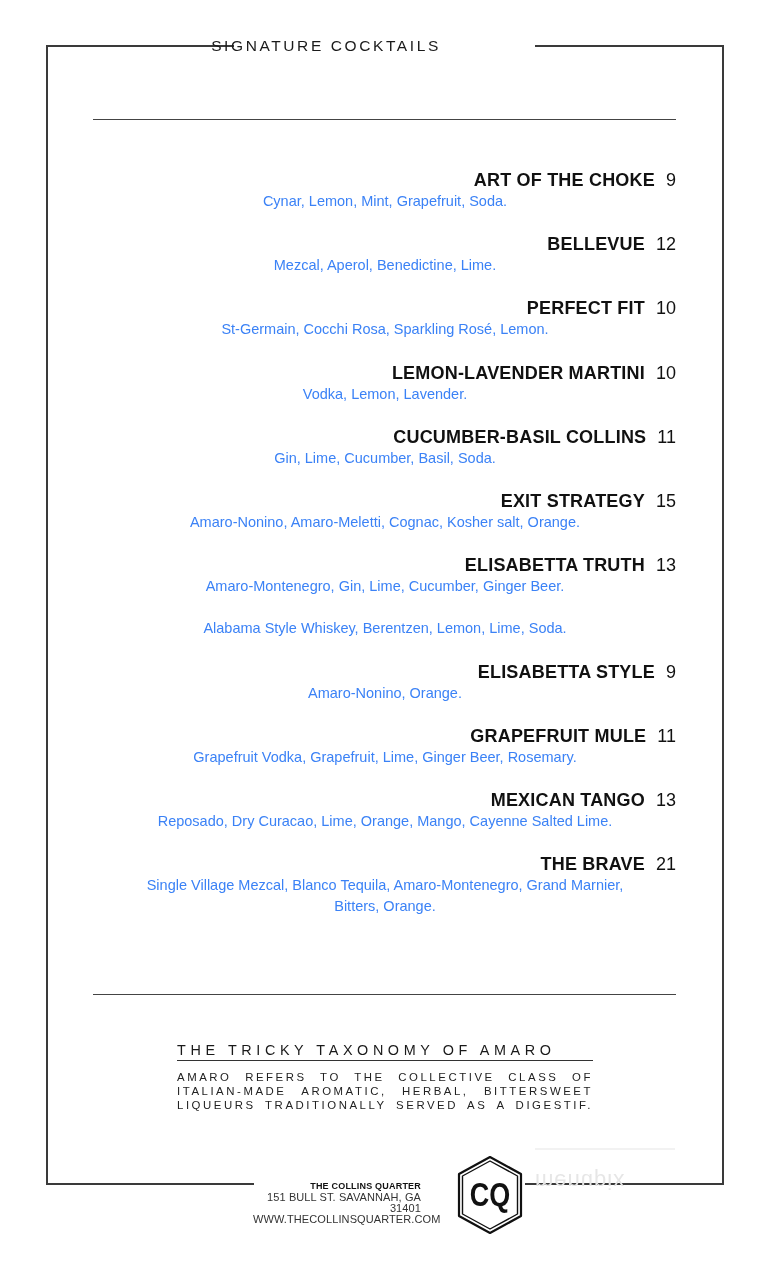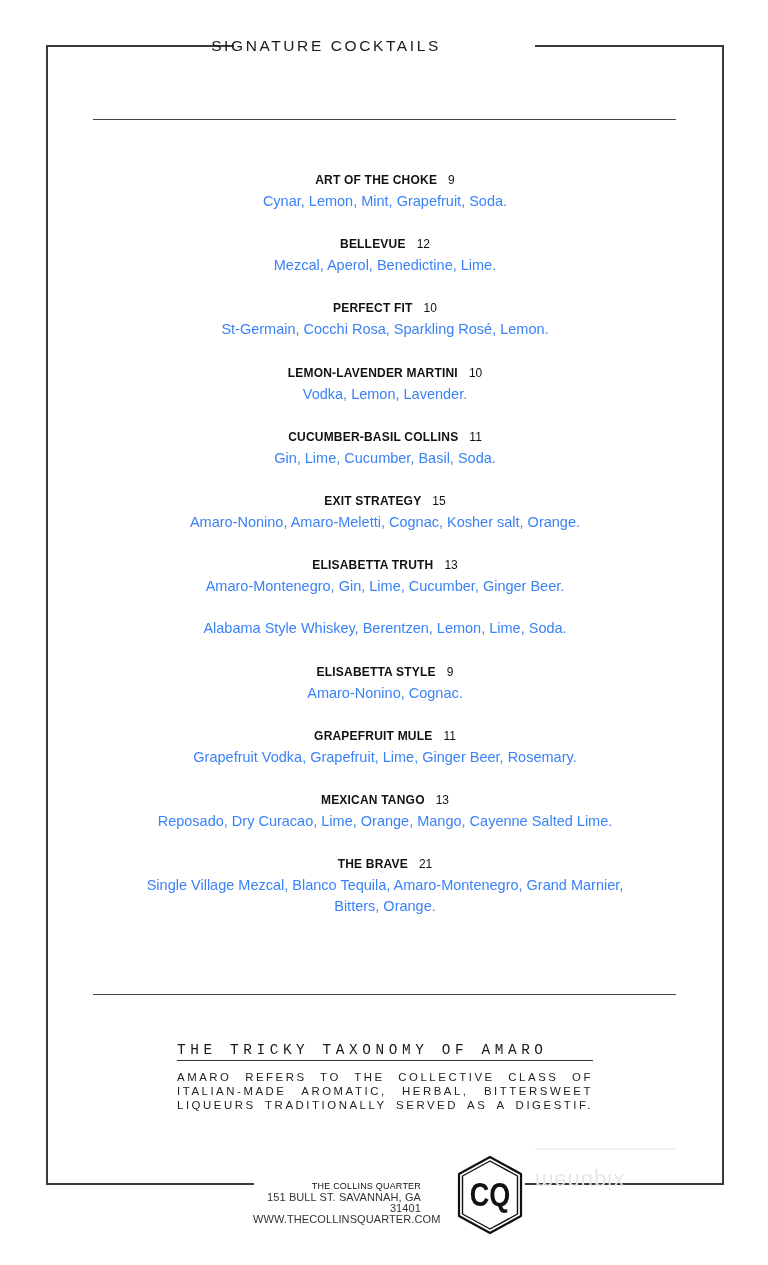--- a/index.html
+++ b/index.html
@@ -4,32 +4,32 @@
 <style>
   html, body { margin:0; padding:0; background:#ffffff; }
   body { width:768px; height:1265px; position:relative; overflow:hidden;
          font-family:"Liberation Sans", "DejaVu Sans", sans-serif; color:#111; }
   .frame-line { position:absolute; background:#3a3a3a; }
   .title { position:absolute; top:37px; left:0; width:652px; text-align:center;
            font-size:15.5px; letter-spacing:2.6px; color:#1a1a1a; font-weight:400; }
   .divider { position:absolute; left:93px; width:583px; height:1px; background:#444; }
   .menu { position:absolute; top:169px; left:94px; width:582px; text-align:center; }
   .item { margin-bottom:21.7px; }
-  .item-head { font-size:12px; line-height:22px; height:22px; white-space:nowrap; }
+  .item-head { font-size:18px; line-height:22px; height:22px; white-space:nowrap;text-align:right; }
   .item-name { font-weight:700; letter-spacing:0.2px; color:#111; }
   .item-price { font-weight:400; margin-left:11px; color:#111; }
   .item-desc { font-size:14.5px; line-height:20.5px; color:#3b82f6; }
   .amaro { position:absolute; top:1042px; left:177px; width:416px; }
   .amaro-title { font-size:14.4px; letter-spacing:4.6px; color:#1a1a1a; white-space:nowrap;
-                 border-bottom:1.2px solid #333; padding-bottom:1px; line-height:17px;font-family:Liberation Mono, monospace; }
+                 border-bottom:1.2px solid #333; padding-bottom:1px; line-height:17px; }
   .amaro-body { font-size:11.4px; letter-spacing:2.55px; color:#222; line-height:14.2px;
                 text-align:justify; text-align-last:justify; margin-top:9px; }
   .amaro-body span { display:block; text-align:justify; text-align-last:justify; }
   .footer-info { position:absolute; top:1181px; left:253px; width:168px; text-align:right; }
-  .footer-name { font-size:9px; font-weight:400; color:#111; line-height:11px; letter-spacing:0.2px; }
+  .footer-name { font-size:9px; font-weight:700; color:#111; line-height:11px; letter-spacing:0.2px; }
   .footer-line { font-size:11px; color:#333; line-height:11px; letter-spacing:0.1px; }
   .logo { position:absolute; left:456px; top:1155px; width:68px; height:80px; }
   .watermark { position:absolute; left:535px; top:1168px; font-size:22px; color:#e6e6e6;
                transform:scaleY(-1); letter-spacing:1px; }
   .watermark-top { position:absolute; left:535px; top:1148px; width:140px; height:10px;
                    border-top:2px solid #f2f2f2; }
 </style>
 </head>
 <body>
 
@@ -71,21 +71,21 @@
   </div>
   <div class="item">
     <div class="item-head"><span class="item-name">ELISABETTA TRUTH</span><span class="item-price">13</span></div>
     <div class="item-desc">Amaro-Montenegro, Gin, Lime, Cucumber, Ginger Beer.</div>
   </div>
   <div class="item">
     <div class="item-desc">Alabama Style Whiskey, Berentzen, Lemon, Lime, Soda.</div>
   </div>
   <div class="item">
     <div class="item-head"><span class="item-name">ELISABETTA STYLE</span><span class="item-price">9</span></div>
-    <div class="item-desc">Amaro-Nonino, Cognac.</div>
+    <div class="item-desc">Amaro-Nonino, Orange.</div>
   </div>
   <div class="item">
     <div class="item-head"><span class="item-name">GRAPEFRUIT MULE</span><span class="item-price">11</span></div>
     <div class="item-desc">Grapefruit Vodka, Grapefruit, Lime, Ginger Beer, Rosemary.</div>
   </div>
   <div class="item">
     <div class="item-head"><span class="item-name">MEXICAN TANGO</span><span class="item-price">13</span></div>
     <div class="item-desc">Reposado, Dry Curacao, Lime, Orange, Mango, Cayenne Salted Lime.</div>
   </div>
   <div class="item">

